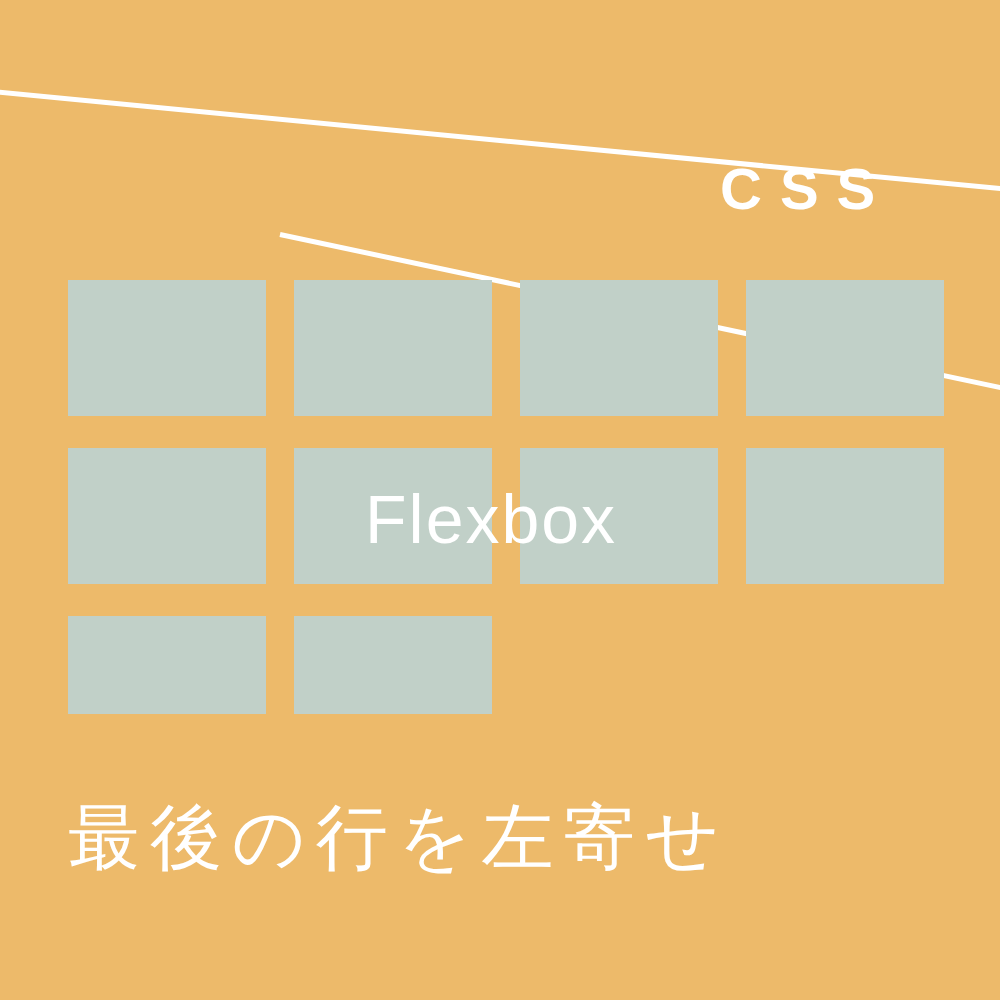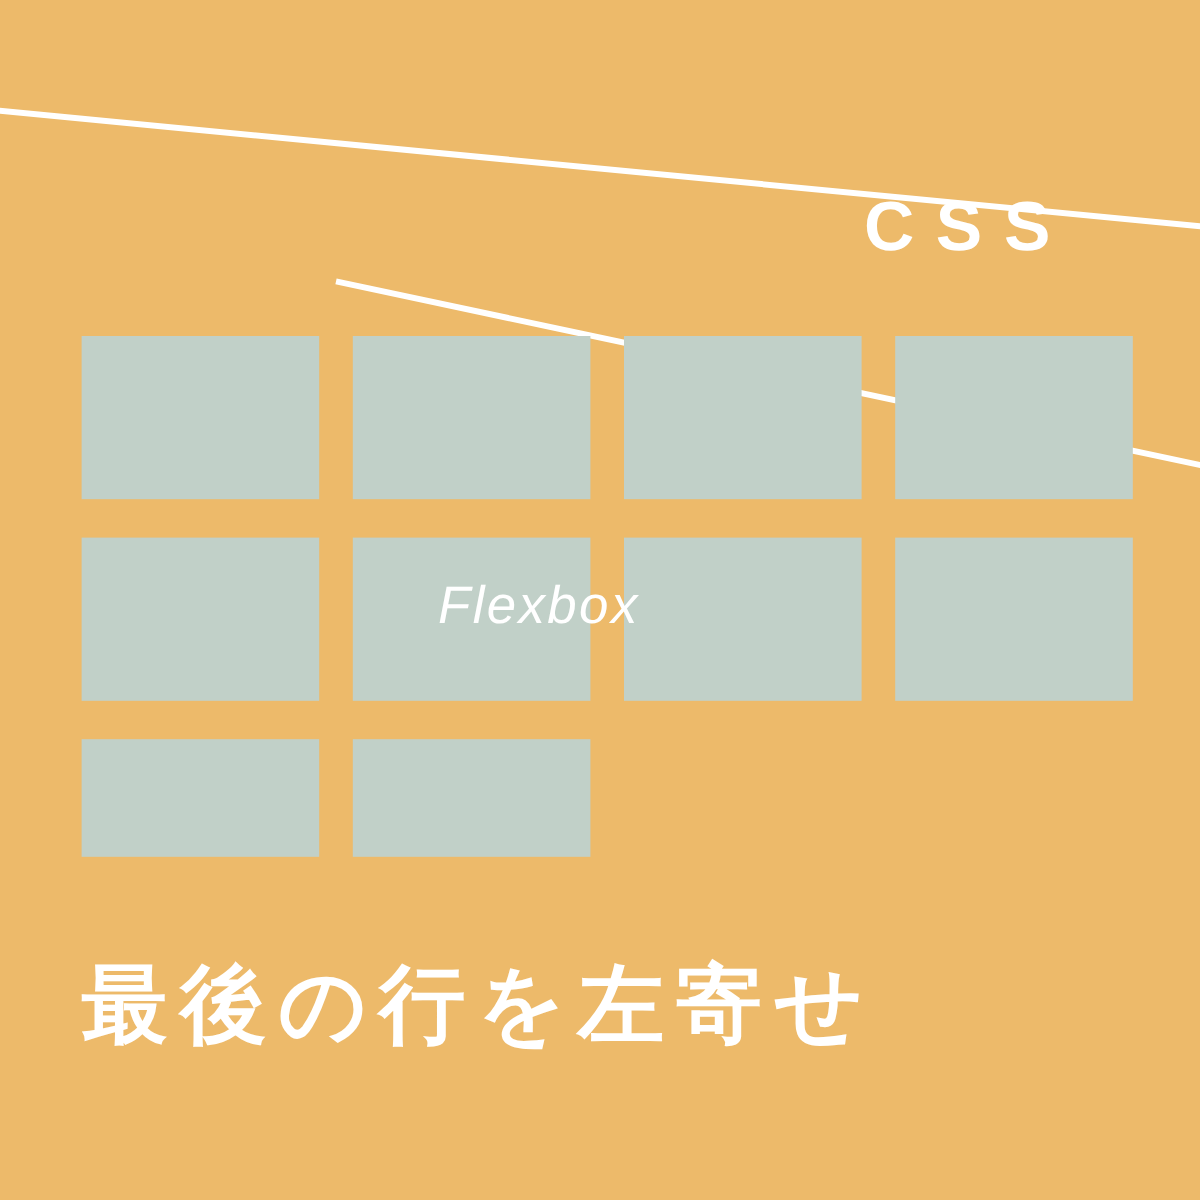--- a/index.html
+++ b/index.html
@@ -55,33 +55,32 @@
     background: #c1d0c8;
   }
   .cell.short {
     height: 98px;
   }
   .flexbox-label {
     position: absolute;
     top: 480px;
     left: 365px;
     color: #fff;
-    font-size: 44px;
+    font-size: 68px;
     font-weight: 400;
     letter-spacing: 2px;
     z-index: 10;
-    font-style: italic;
   }
   .bottom-text {
     position: absolute;
     top: 790px;
     left: 68px;
     color: #fff;
     font-size: 72px;
-    font-weight: 700;
+    font-weight: 400;
     letter-spacing: 10px;
     text-align: center;
   }
 </style>
 </head>
 <body>
 
 <div class="line1"></div>
 
 <div class="css-label">CSS</div>

